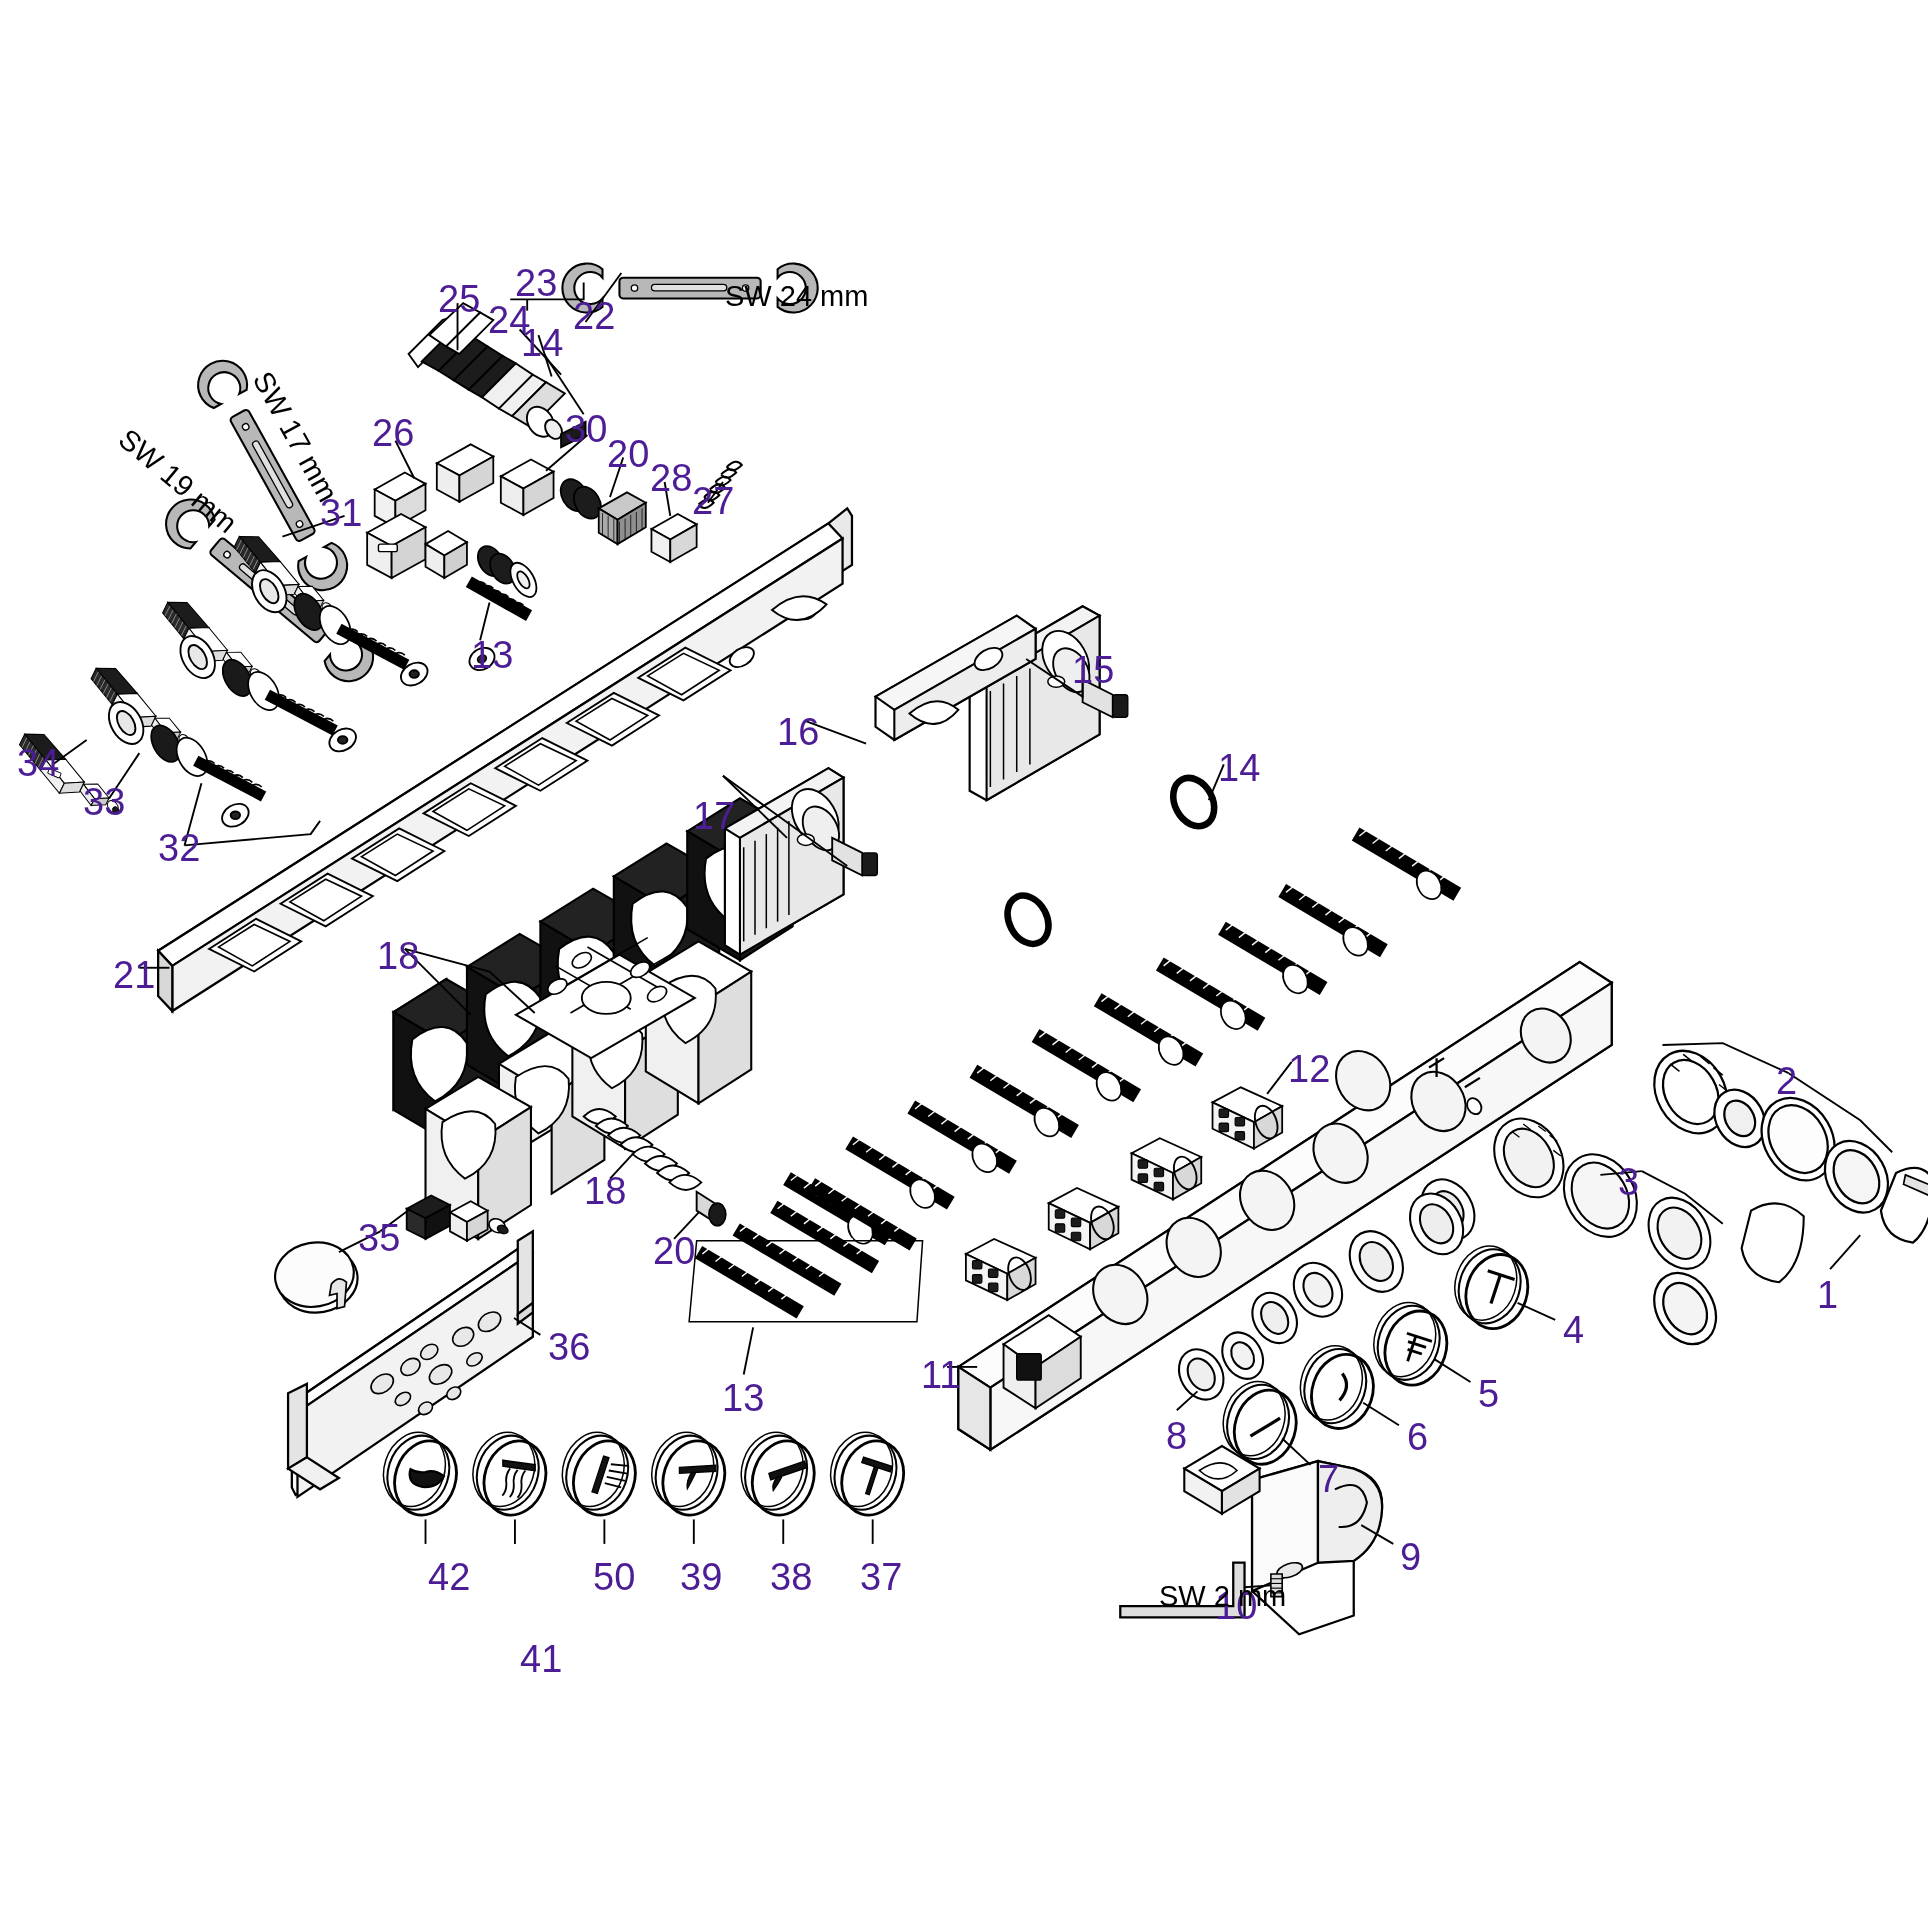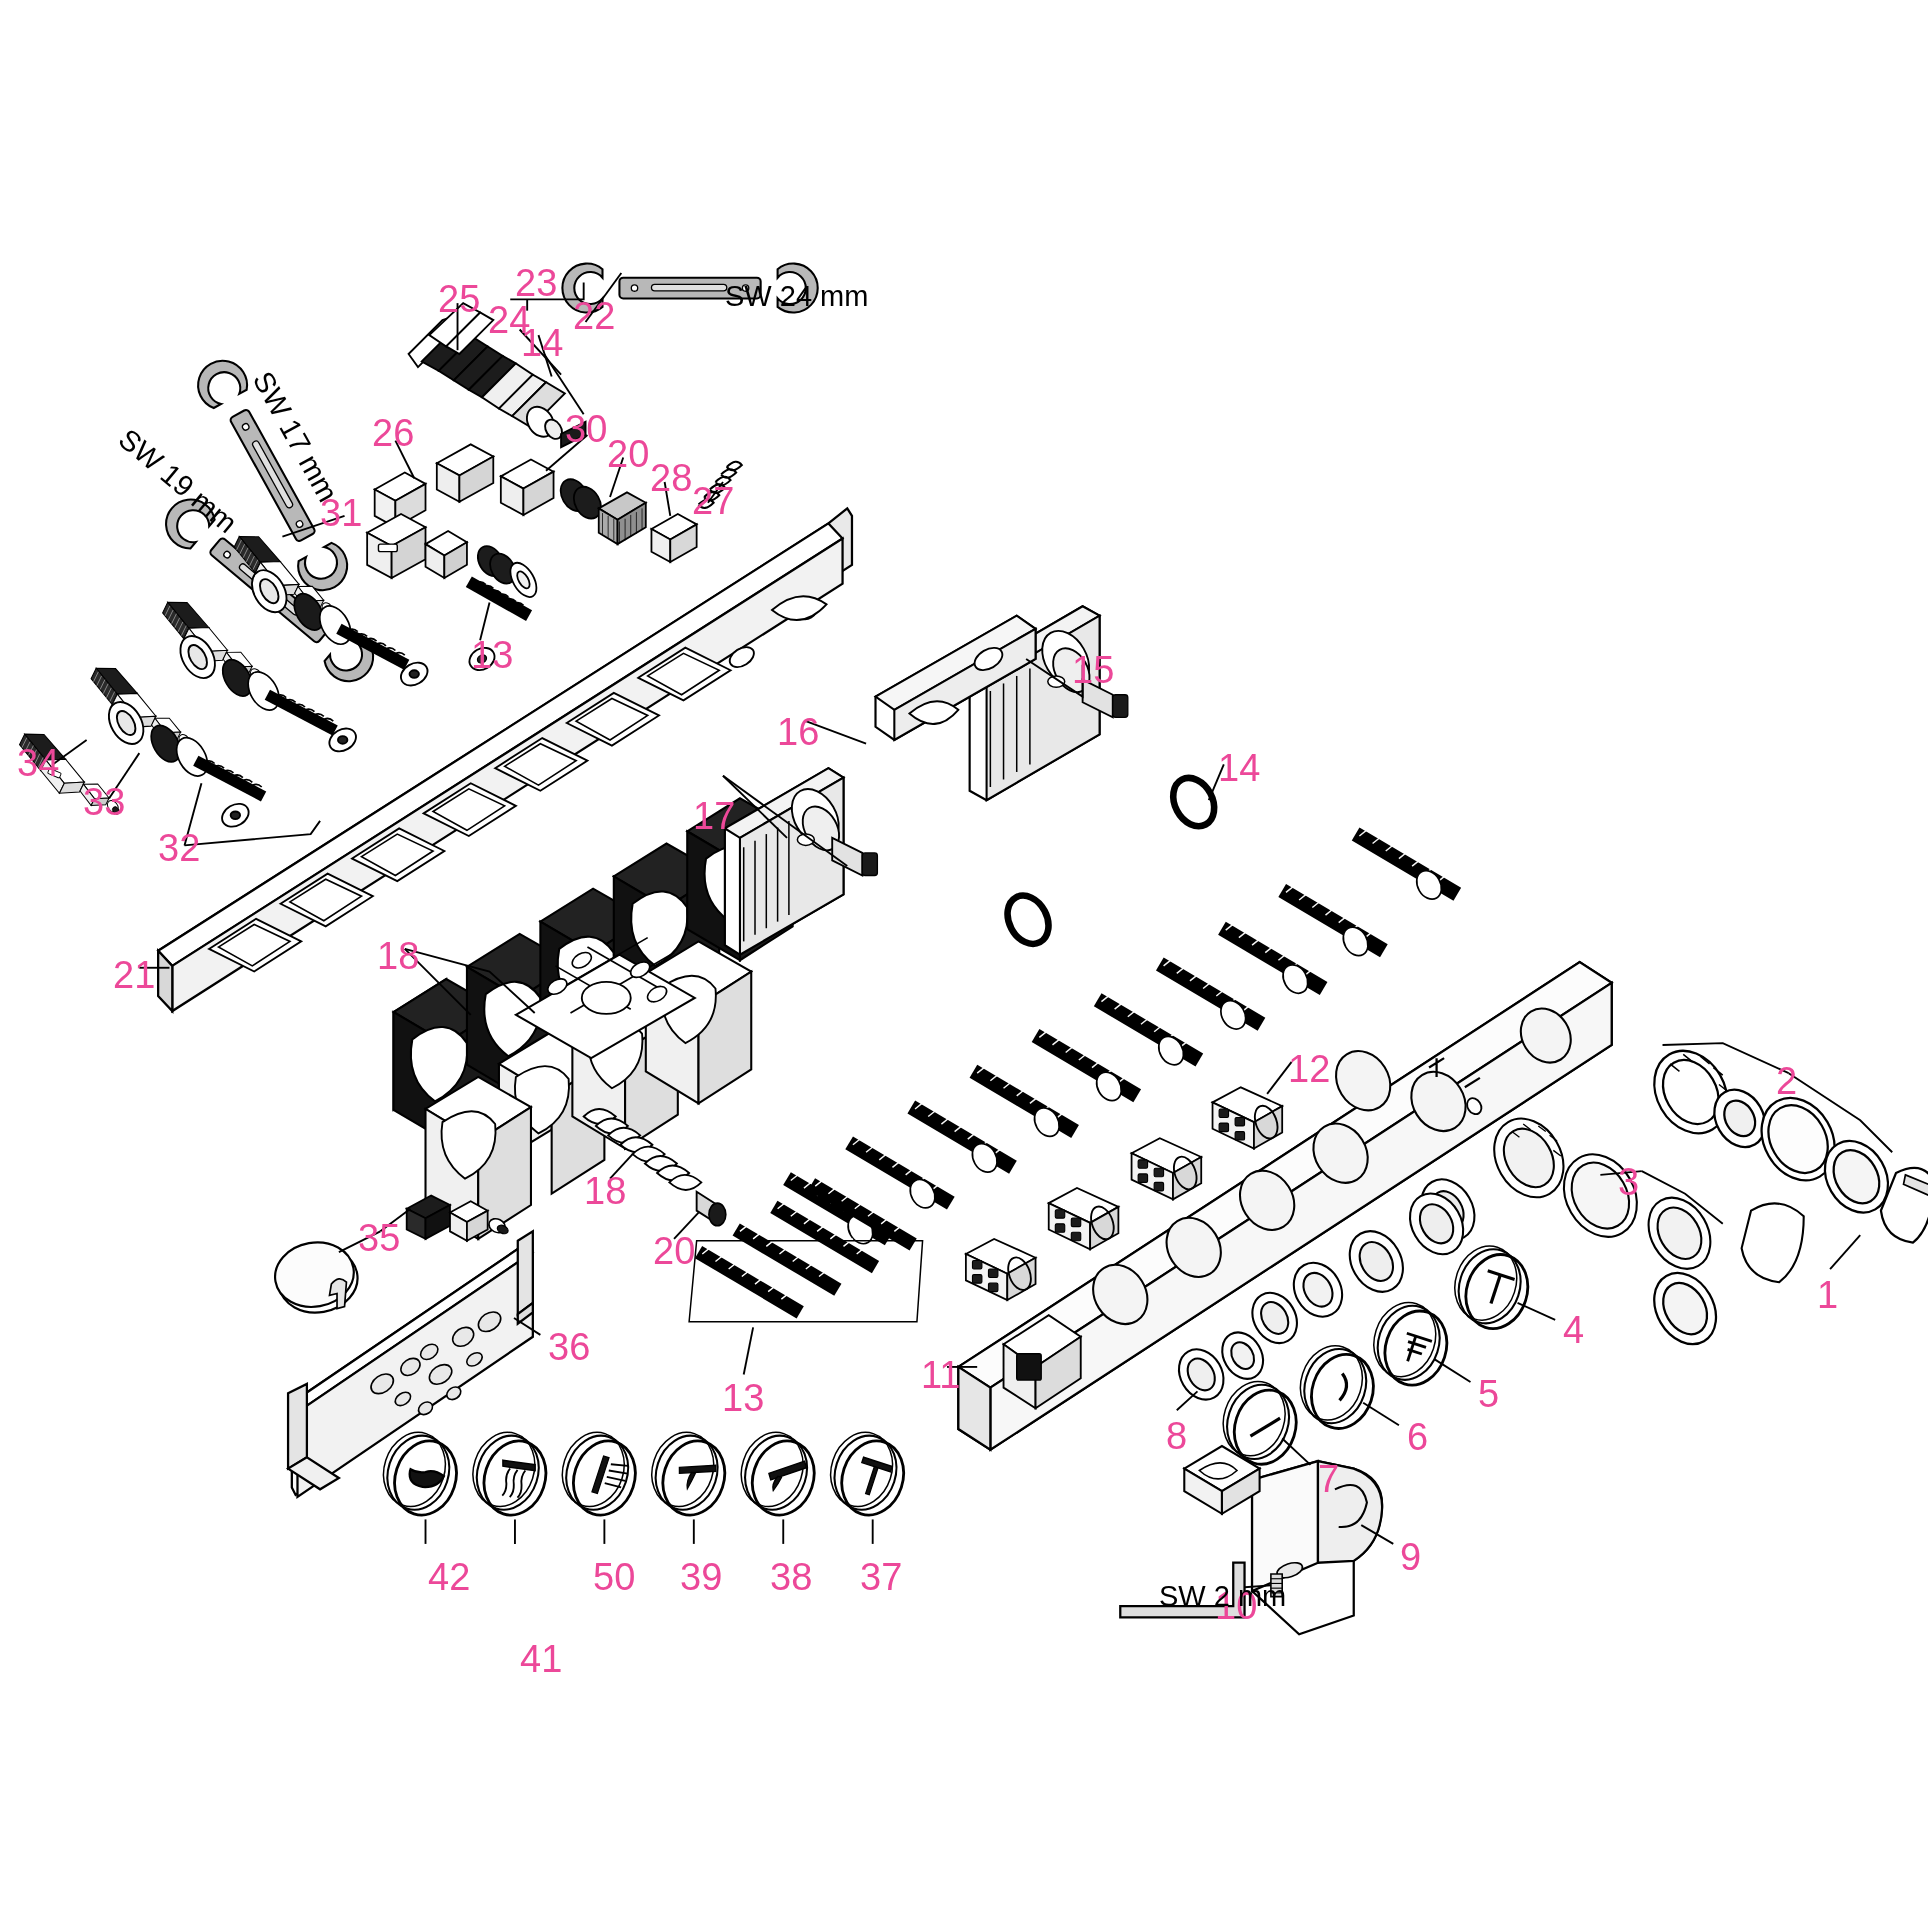--- a/index.html
+++ b/index.html
@@ -1,21 +1,21 @@
 <!DOCTYPE html>
 <html style="font-size:15px"><head>
 <meta charset="utf-8">
 <style>
   html,body{margin:0;padding:0;background:#ffffff;}
   body{width:1928px;height:1928px;font-family:"Liberation Sans",sans-serif;overflow:hidden;}
   #stage{position:relative;width:1928px;height:1928px;background:#fff;}
   #stage svg{position:absolute;left:0;top:0;width:1928px;height:1928px;}
   .callout{
     position:absolute;font-family:"Liberation Sans",sans-serif;
-    font-size:38px;color:#ec4899;line-height:1;white-space:nowrap;
+    font-size:38px;color:#4c1d95;line-height:1;white-space:nowrap;
     font-weight:400;
   }
   .tool-label{
     position:absolute;font-family:"Liberation Sans",sans-serif;
     font-size:29px;color:#000;line-height:1;white-space:nowrap;
   }
   .rot17{transform:rotate(61deg);transform-origin:0 0;}
   .rot19{transform:rotate(40deg);transform-origin:0 0;}
 </style>
 </head>

